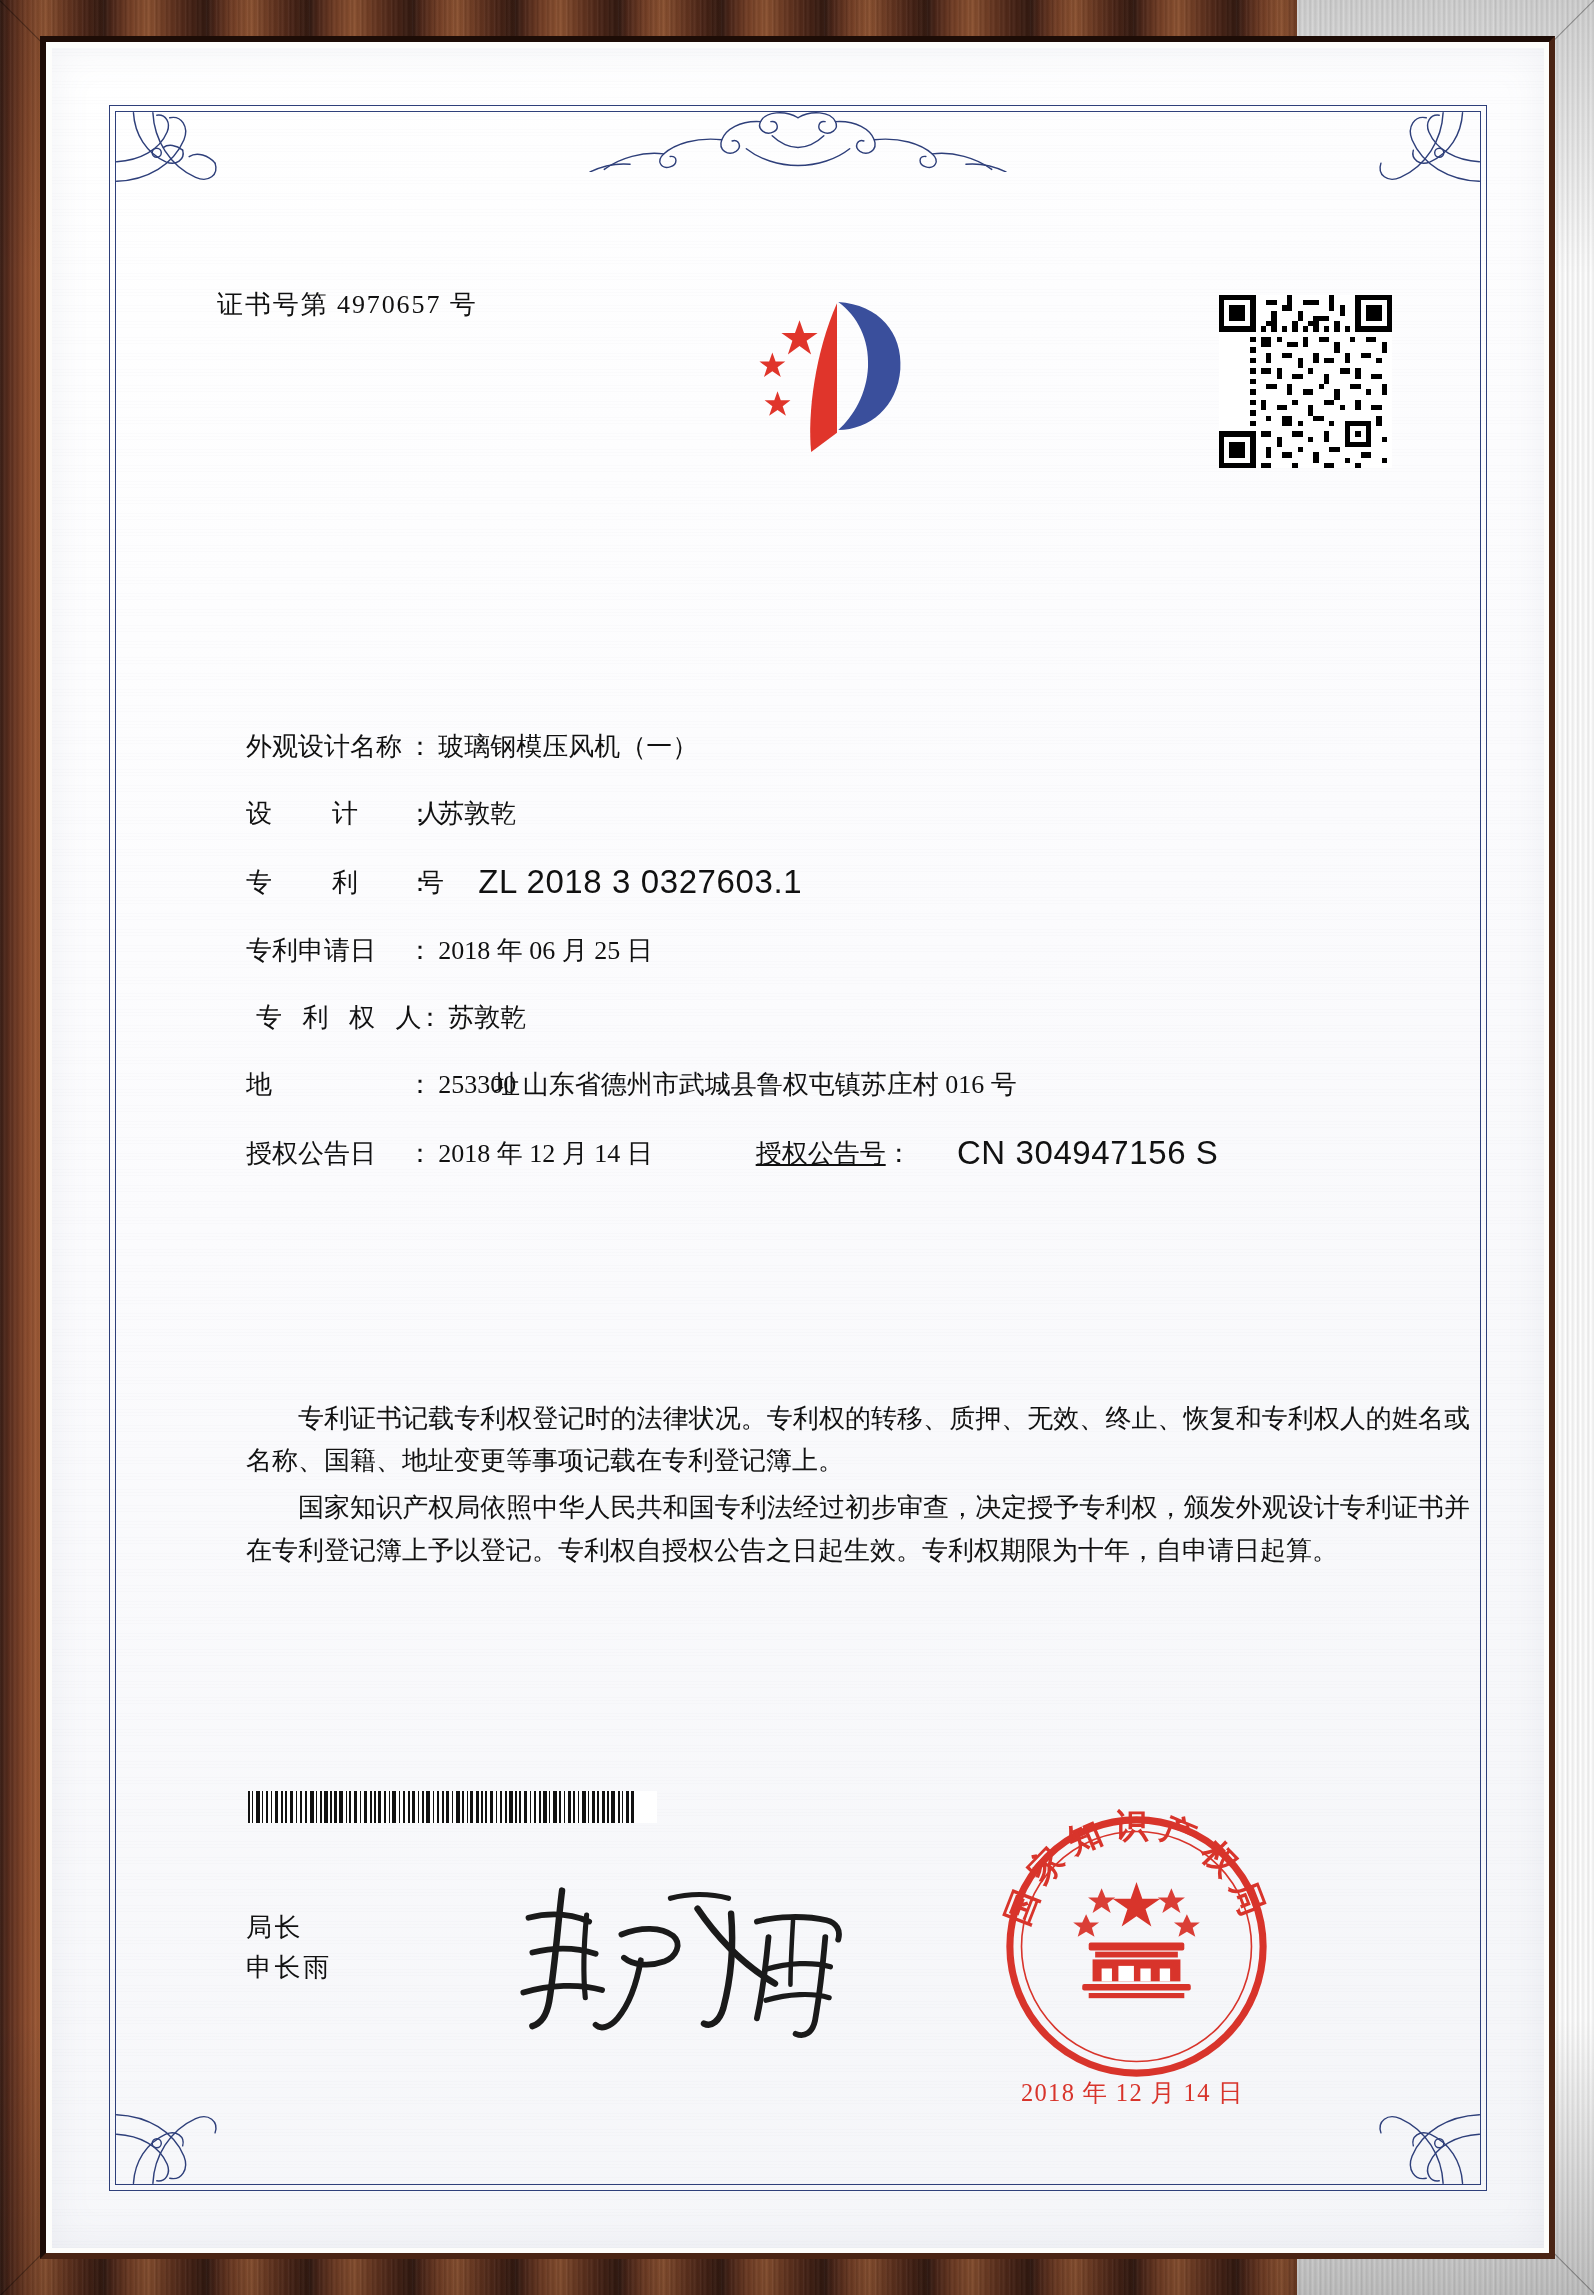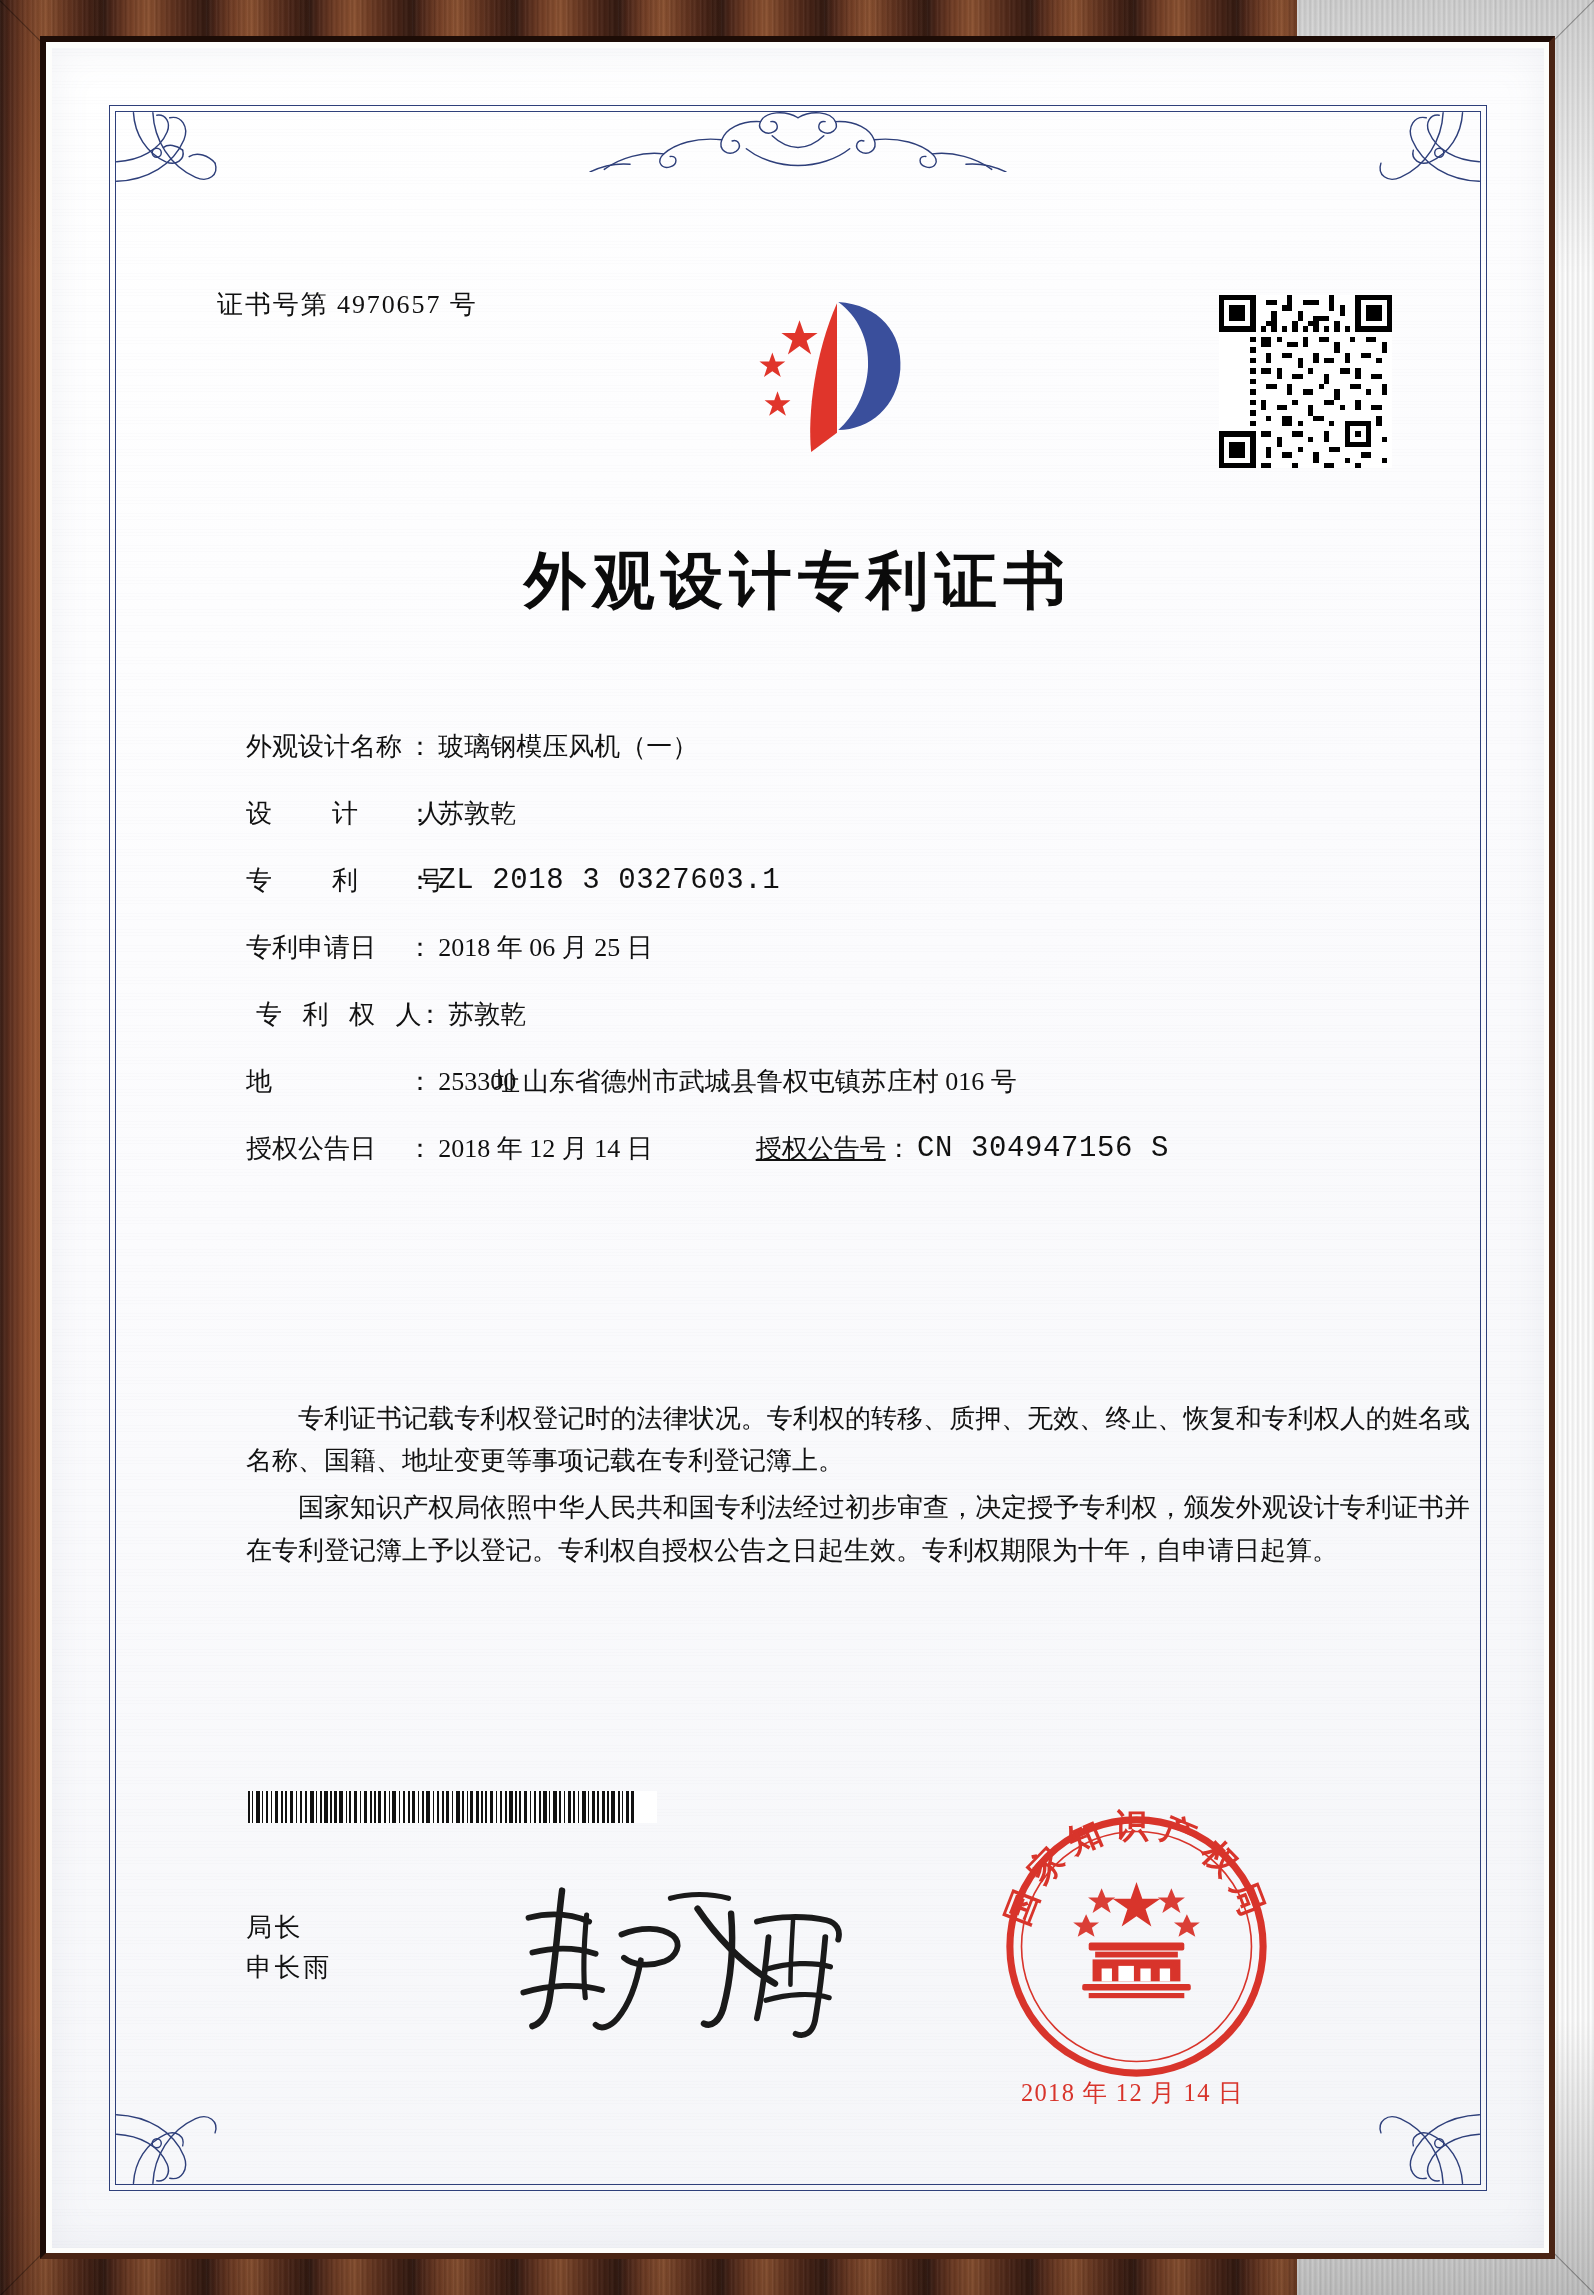--- a/index.html
+++ b/index.html
@@ -162,23 +162,24 @@
     width: 161px;
     display: inline-block;
     letter-spacing: 0px;
   }
   .field-label.sp1 { letter-spacing: 17px; }
   .field-label.sp2 { letter-spacing: 7px; margin-left: 10px; }
   .field-label.sp3 { letter-spacing: 36px; }
   .field-colon { margin-right: 5.2px; }
   .field-value { color: #111; }
   .field-value.mono {
-    font-family: Liberation Mono, monospace;
-    font-size: 29px;
+    font-family: Liberation Sans, sans-serif;
+    font-size: 33px;
     letter-spacing: 0.6px;
+    margin-left: 40px;
   }
   .field-row.pair { margin-bottom: 28px; }
   .pair-second-label { margin-left: 103px; text-decoration: underline; }
 
   .paragraphs {
     position: absolute;
     left: 194px;
     top: 1350px;
     width: 1224px;
     font-size: 26px;
@@ -470,21 +471,20 @@
           <rect x="27" y="30" width="2" height="1"></rect>
             <rect x="31" y="31" width="1" height="1"></rect>
           <rect x="8" y="32" width="2" height="1"></rect>
             <rect x="14" y="32" width="1" height="1"></rect>
           <rect x="20" y="32" width="2" height="1"></rect>
             <rect x="26" y="32" width="1" height="1"></rect>
         </g>
       </svg>
     </div>
 
-    <div class="title">外观设计专利证书</div>
 
     <div class="fields">
 
       <div class="field-row">
         <span class="field-label">外观设计名称</span>
         <span class="field-colon">：</span>
         <span class="field-value">玻璃钢模压风机（一）</span>
       </div>
 
       <div class="field-row">

